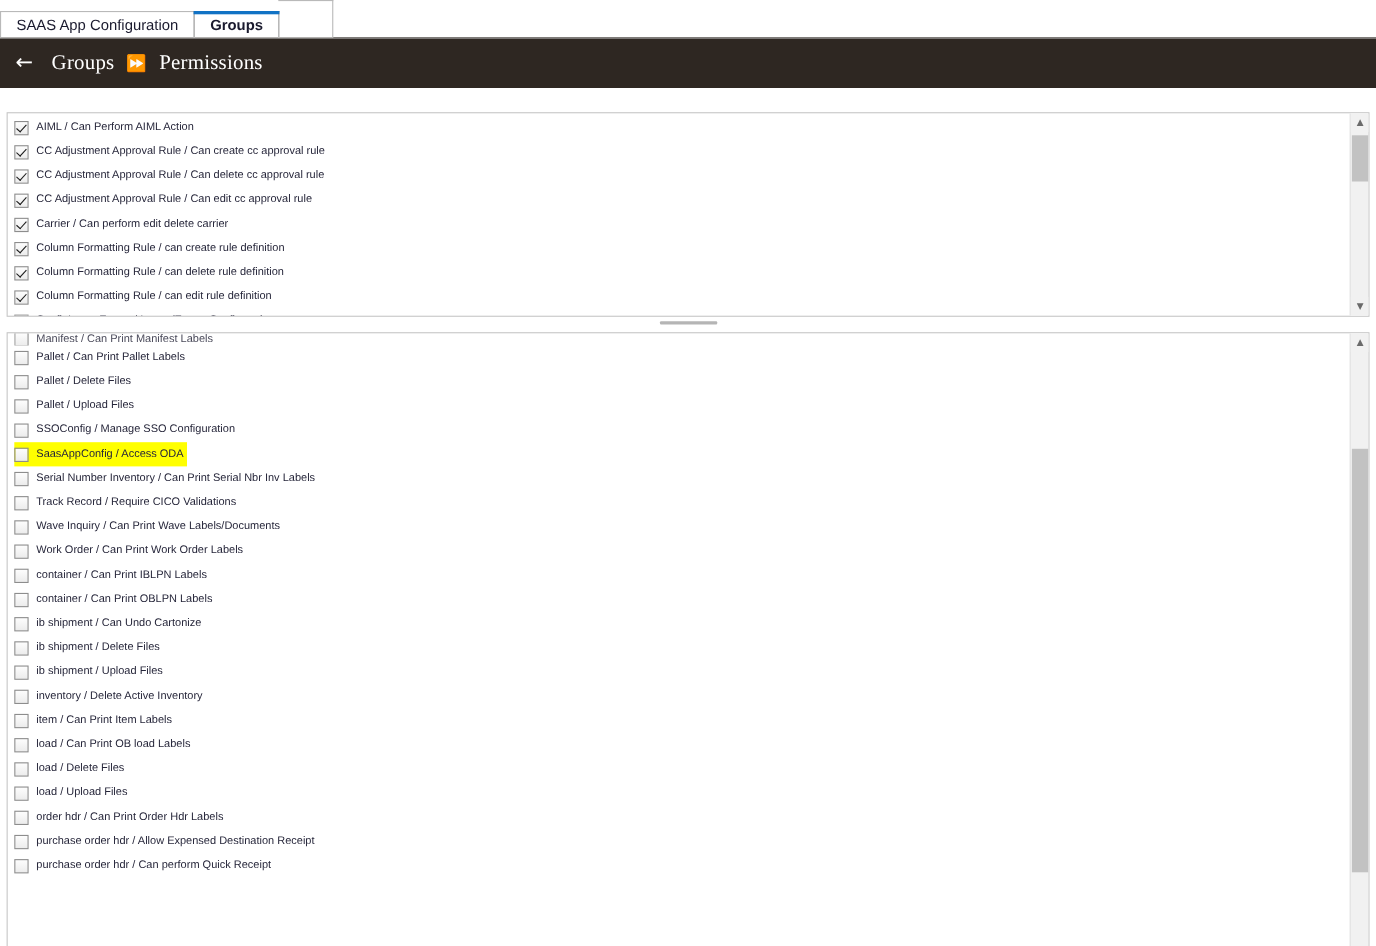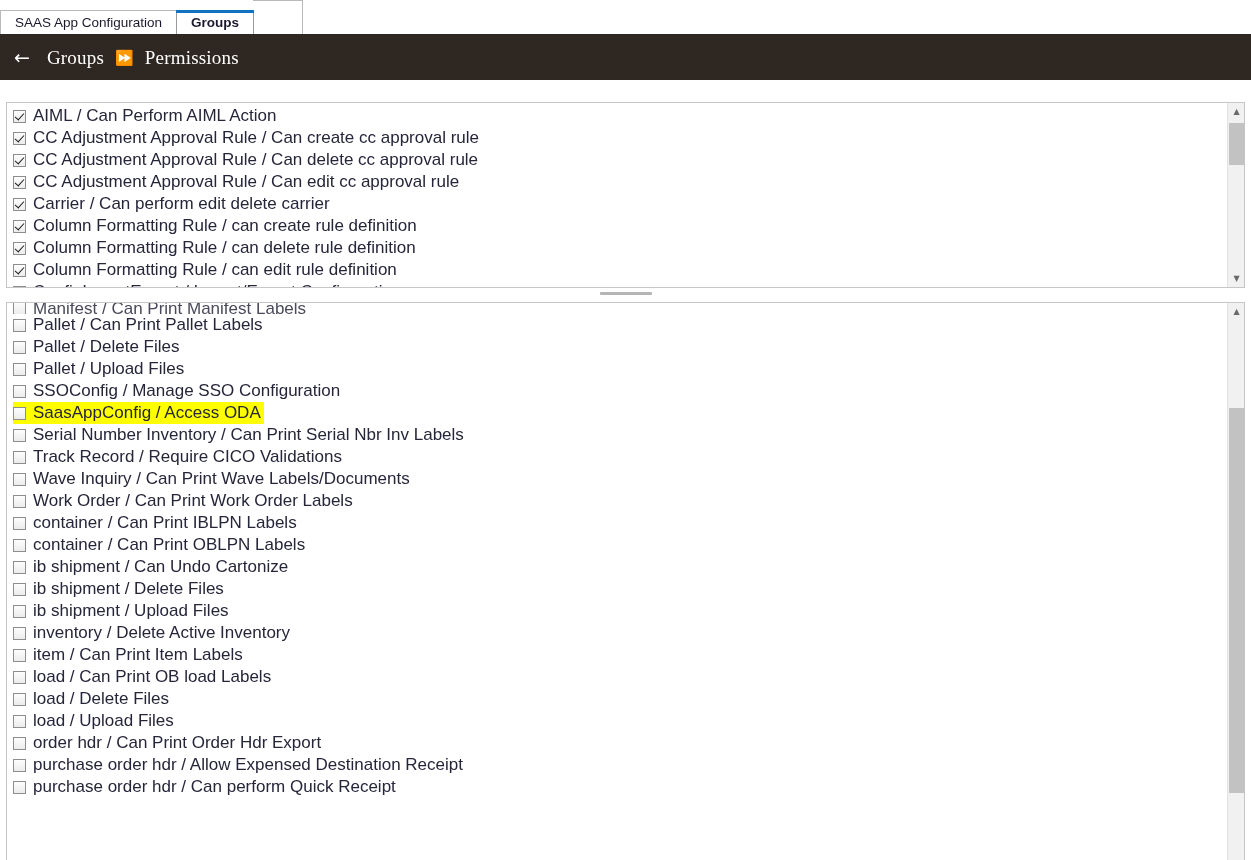--- a/index.html
+++ b/index.html
@@ -177,21 +177,21 @@
     position: absolute;
     left: 3px;
     top: 0px;
     width: 4px;
     height: 8px;
     border: solid #1c1c1c;
     border-width: 0 1.8px 1.8px 0;
     transform: rotate(42deg);
   }
   .row .lbl {
-    font-size: 17px;
+    font-size: 10px;
     color: #26263a;
     font-family: "Liberation Sans", sans-serif;
   }
   .row.highlight {
     display: inline-flex;
     background: #ffff00;
     padding-right: 3px;
     justify-content: center;
   }
   .row.clipped {
@@ -395,21 +395,21 @@
           <span class="chk"></span>
           <span class="lbl">load / Can Print OB load Labels</span>
         </div><div class="row">
           <span class="chk"></span>
           <span class="lbl">load / Delete Files</span>
         </div><div class="row">
           <span class="chk"></span>
           <span class="lbl">load / Upload Files</span>
         </div><div class="row">
           <span class="chk"></span>
-          <span class="lbl">order hdr / Can Print Order Hdr Export</span>
+          <span class="lbl">order hdr / Can Print Order Hdr Labels</span>
         </div><div class="row">
           <span class="chk"></span>
           <span class="lbl">purchase order hdr / Allow Expensed Destination Receipt</span>
         </div><div class="row">
           <span class="chk"></span>
           <span class="lbl">purchase order hdr / Can perform Quick Receipt</span>
         </div></div>
     <div class="sbar">
       <div class="sbtn up">▲</div>
       <div class="sthumb" style="top:105px;height:385px;"></div>

